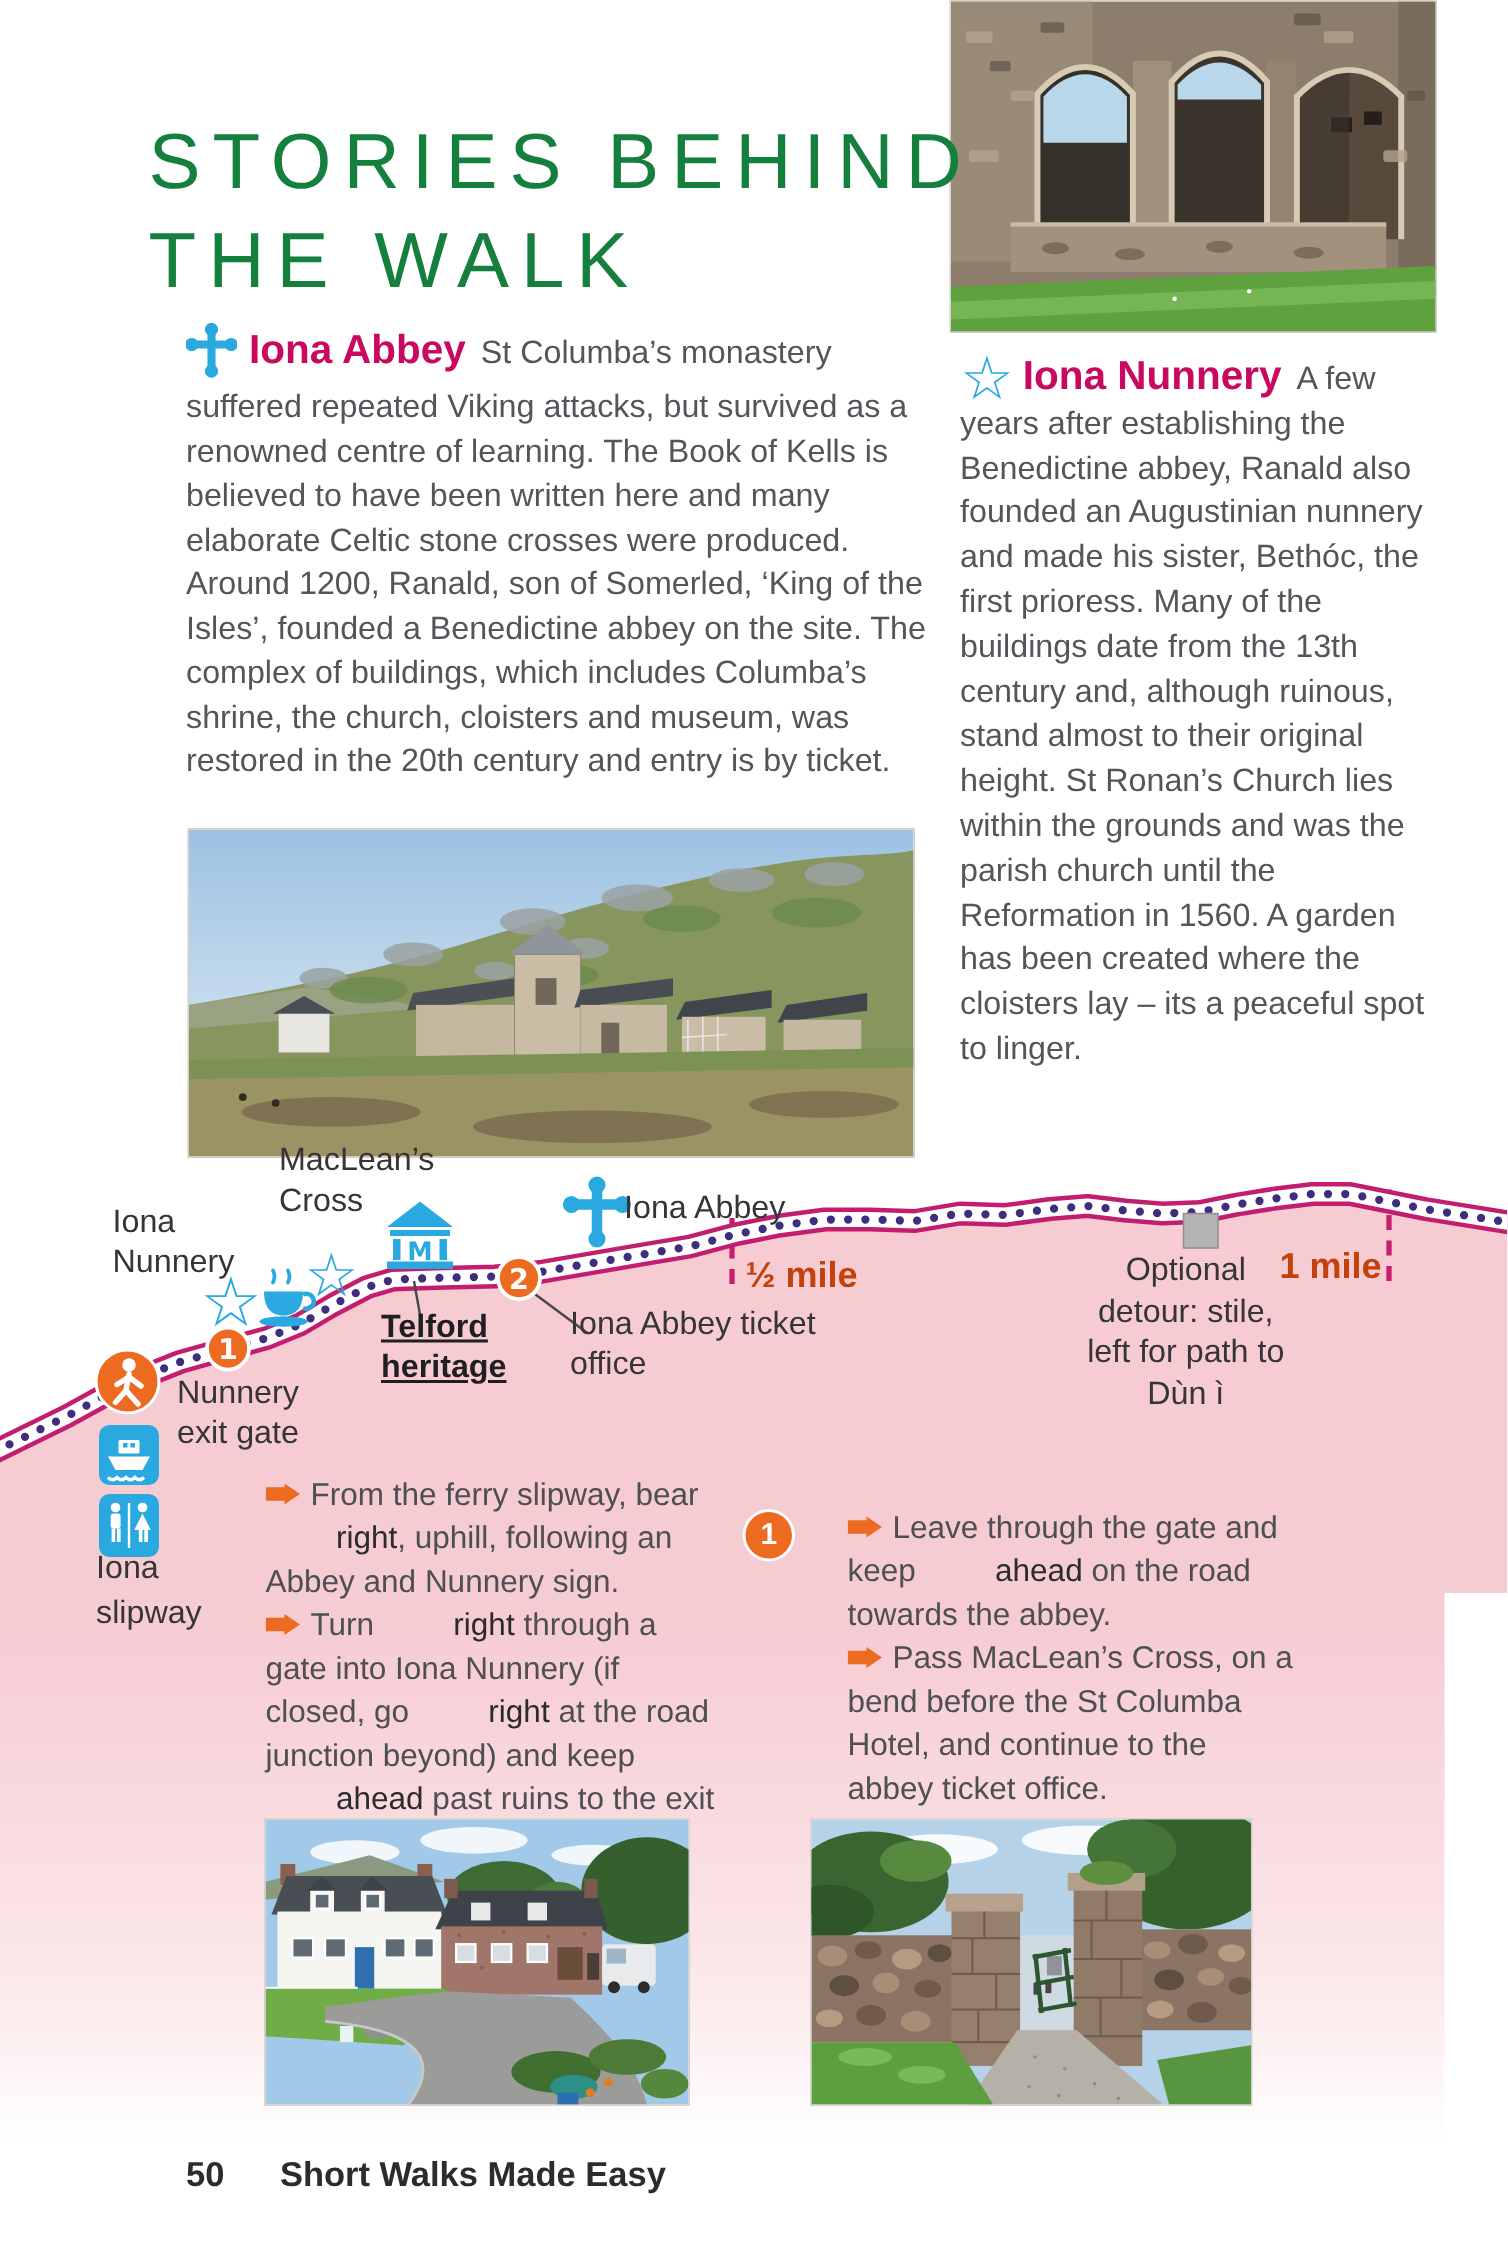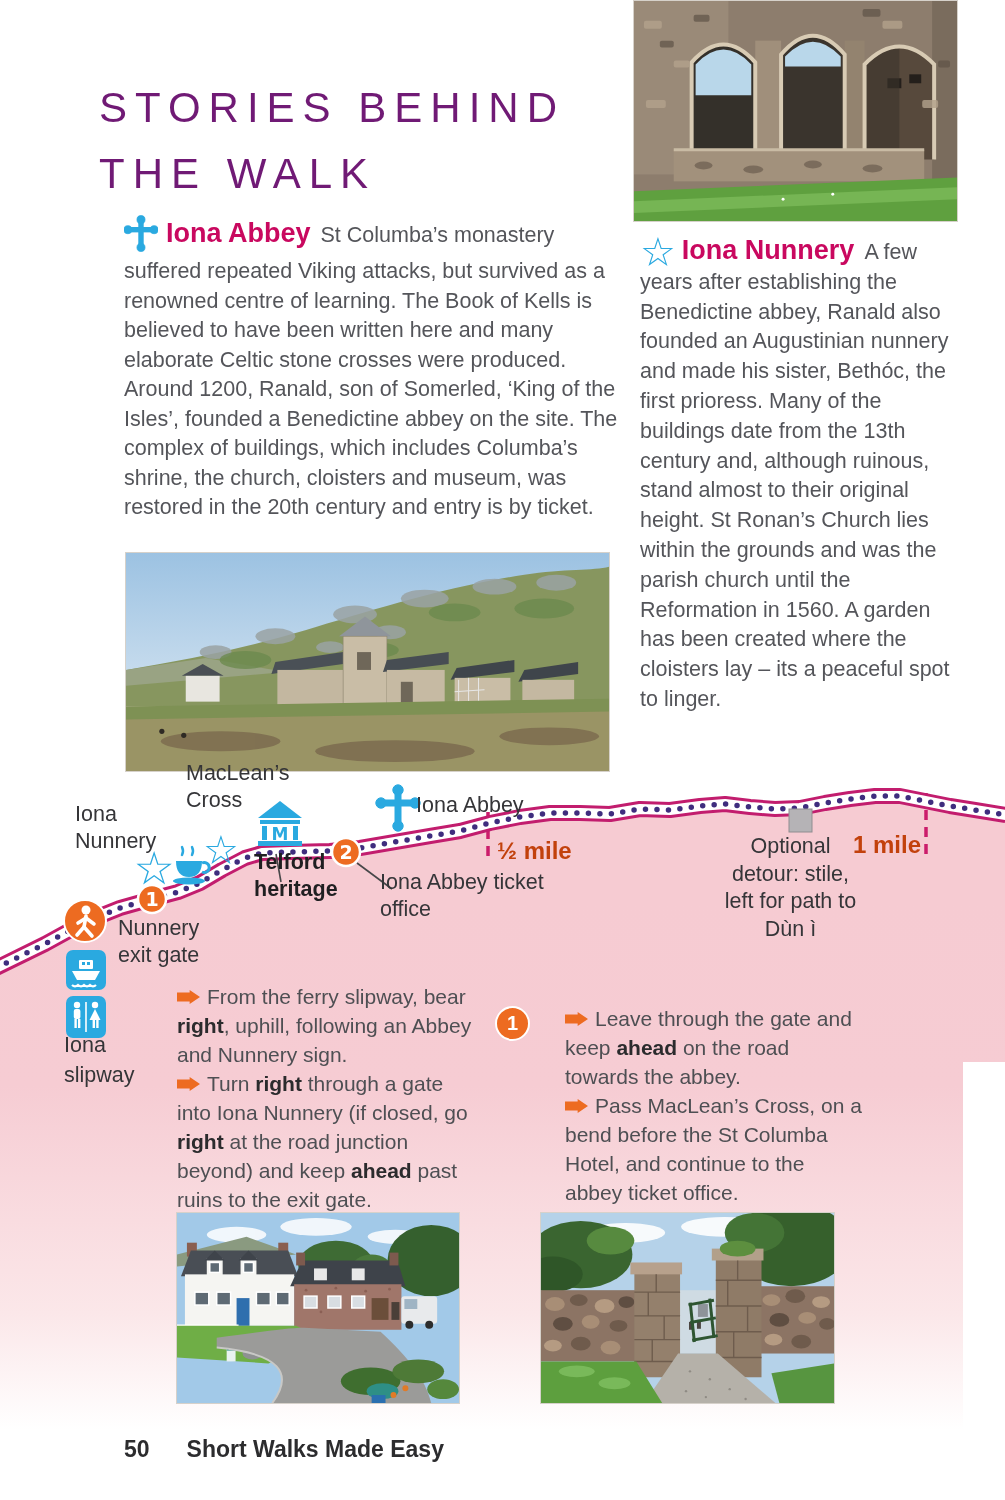--- a/index.html
+++ b/index.html
@@ -1,30 +1,30 @@
 <!DOCTYPE html>
 <html><head>
 <meta charset="utf-8">
 <style>
   html,body{margin:0;padding:0;background:#fff;}
   .page{position:relative;width:1005px;height:1500px;background:#fff;overflow:hidden;
         font-family:"Liberation Sans","DejaVu Sans",sans-serif;}
   .abs{position:absolute;}
   .pre{white-space:pre-line;}
-  .title{font-size:42px;letter-spacing:8px;line-height:66px;color:#701a75;font-weight:400;}
+  .title{font-size:52px;letter-spacing:8px;line-height:66px;color:#15803d;font-weight:400;}
   .story{font-size:21.5px;line-height:29.5px;color:#54555a;}
   .story .hd{font-size:27px;font-weight:bold;color:#c9085f;margin-right:10px;}
   .star-inline{color:#2aa9e0;font-size:40px;vertical-align:-7px;line-height:0;margin-right:6px;font-family:"DejaVu Sans",sans-serif;}
   .cross-inline{display:inline-block;width:34px;height:42px;vertical-align:-10px;margin-right:8px;}
   .maplabel{font-size:21.5px;line-height:27px;color:#353538;}
   .maplabel.bold{font-weight:bold;color:#1f1f21;}
   .mile{font-size:24px;font-weight:bold;color:#c2410c;}
   .dir{font-size:21px;line-height:29px;color:#4e4f53;}
   .dir p{margin:0;}
-  .dir .b{font-weight:bold;color:#2b2b2d;}
+  .dir .b{font-weight:normal;color:#2b2b2d;margin-left:47px;}
   .arrow{display:inline-block;width:23px;height:14px;background:#ed6b21;margin-right:7px;
          clip-path:polygon(0 18%,55% 18%,55% 0,100% 50%,55% 100%,55% 82%,0 82%);}
   .badge{width:31px;height:31px;border-radius:50%;background:#ed6b21;border:2px solid #fff;
          color:#fff;font-weight:bold;font-size:20px;display:flex;align-items:center;justify-content:center;}
   .photo{border:1px solid #d6d1ca;box-sizing:border-box;background:#eee;}
   .photo svg{display:block;width:100%;height:100%;}
   .footer{display:flex;gap:37px;font-size:23px;font-weight:600;color:#2c2c2e;}
 </style>
 </head>
 <body>
@@ -256,21 +256,21 @@
       </g>
       <circle cx="36" cy="180" r="2.6" fill="#2e2a24"></circle>
         <circle cx="58" cy="184" r="2.6" fill="#2e2a24"></circle>
     </svg>
   </div>
 
   <div class="abs maplabel pre" style="left:75px;top:801px;">Iona
 Nunnery</div>
   <div class="abs maplabel pre" style="left:186px;top:760px;">MacLean’s
 Cross</div>
-  <div class="abs maplabel bold pre" style="left:254px;top:849px;">Telford
+  <div class="abs maplabel bold pre" style="left:254px;top:871px;text-decoration:underline;">Telford
 heritage</div>
   <div class="abs maplabel" style="left:416px;top:792px;">Iona Abbey</div>
   <div class="abs maplabel pre" style="left:380px;top:869px;">Iona Abbey ticket
 office</div>
   <div class="abs mile" style="left:497px;top:837px;">½ mile</div>
   <div class="abs mile" style="left:853px;top:831px;">1 mile</div>
   <div class="abs maplabel pre" style="left:703px;top:833px;width:175px;text-align:center;line-height:27.5px;">Optional
 detour: stile,
 left for path to
 Dùn ì</div>

